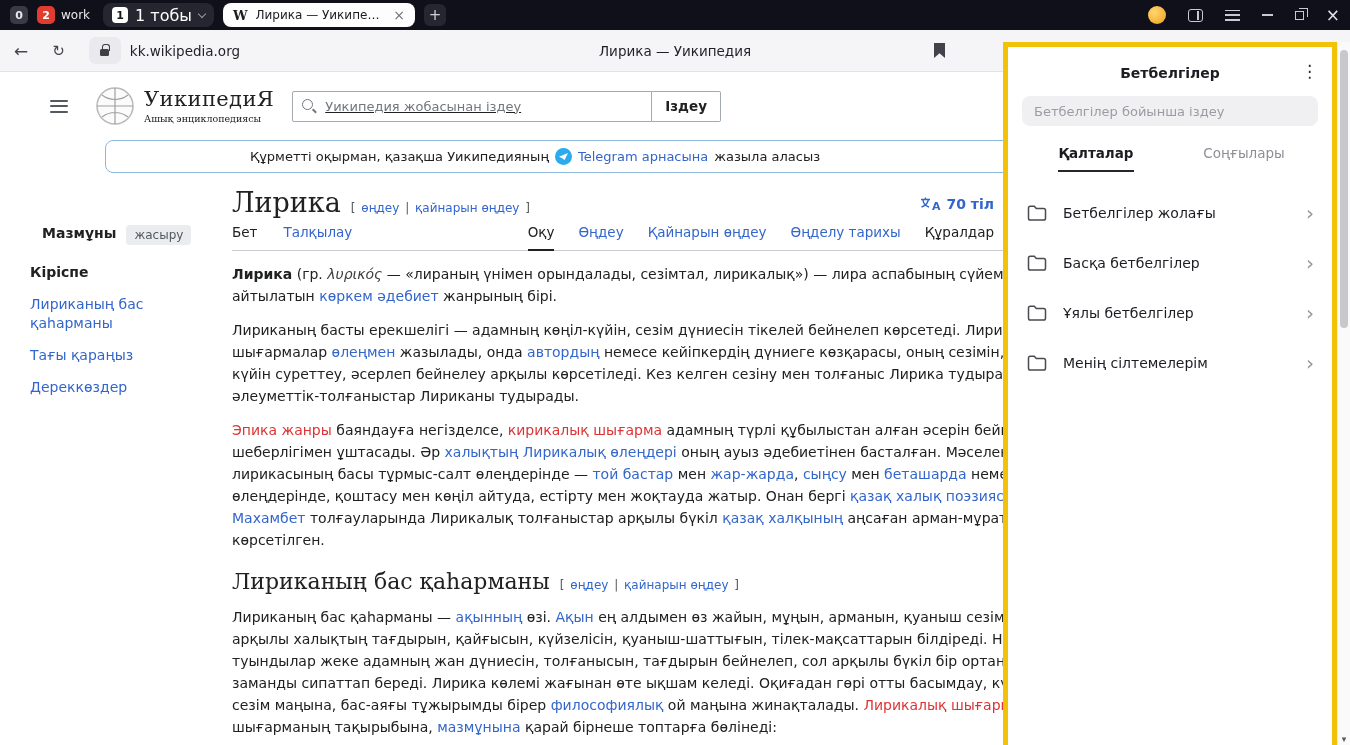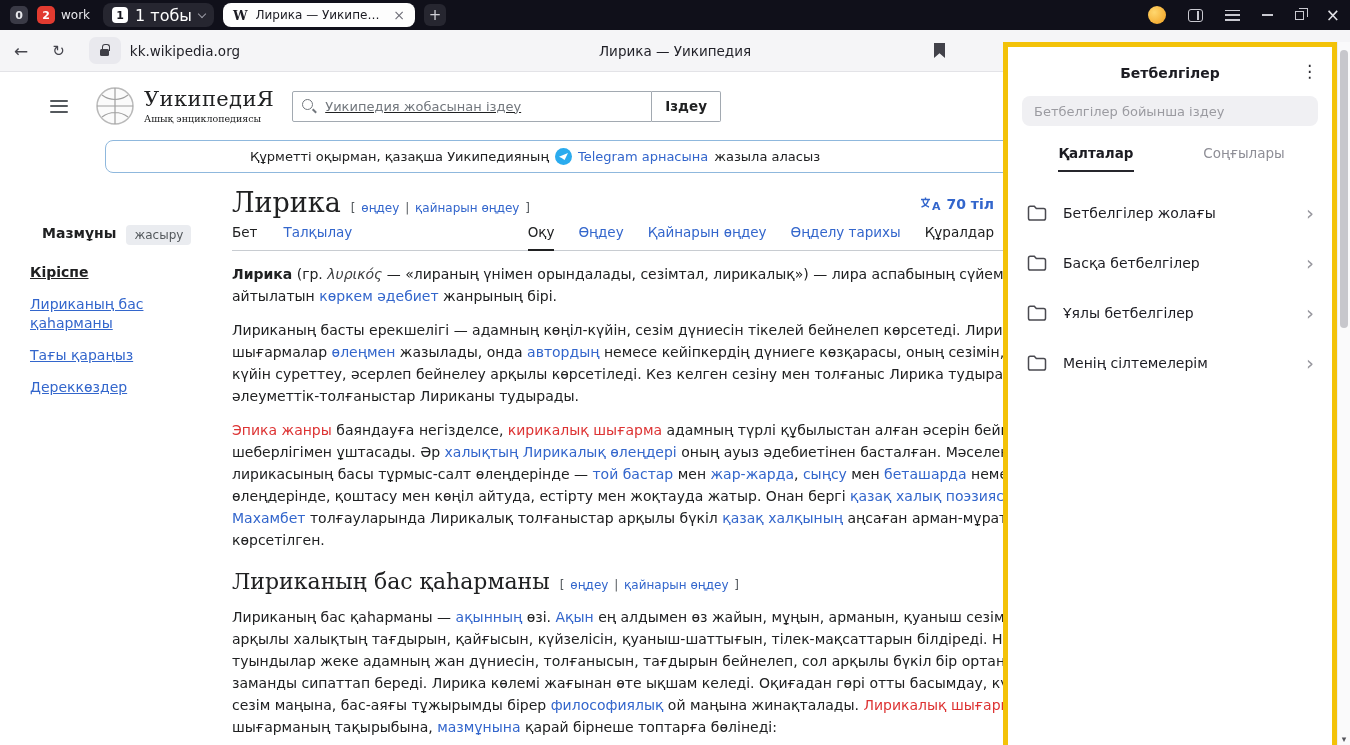--- a/index.html
+++ b/index.html
@@ -63,21 +63,21 @@
   .tg { width:17px; height:17px; border-radius:50%; background:#2AABEE; position:relative; }
   .tg::after { content:''; position:absolute; left:4px; top:5px; width:9px; height:7px; background:#fff; clip-path:polygon(0 55%,100% 0,62% 100%,30% 70%); }
   .blue { color:#3366cc; }
 
   .main { position:relative; margin-top:14px; }
   .toc { position:absolute; left:30px; top:38px; width:162px; }
   .toc-head { display:flex; align-items:flex-start; gap:10px;margin-left:12px; }
   .toc-title { font-weight:700; font-size:14px; color:#202122; }
   .toc-hide { font-size:12px; color:#54595d; background:#eaecf0; border-radius:4px; padding:3px 8px; }
   .toc-items { margin-top:18px; }
-  .toc-item { font-size:14px; line-height:19px; margin-bottom:13px; color:#3366cc;text-decoration:underline; }
+  .toc-item { font-size:14px; line-height:19px; margin-bottom:13px; color:#3366cc; }
   .toc-item.current { color:#202122; font-weight:700; }
 
   .article { margin-left:232px; width:912px; color:#202122; }
   .a-titlerow { display:flex; align-items:baseline; }
   .a-title { font-family:"DejaVu Serif","Liberation Serif",serif; font-size:27px; font-weight:400; }
   .editlinks { font-size:12px; margin-left:10px; color:#54595d; }
   .editlinks .blue { margin:0 2px; }
   .langs { margin-left:auto; margin-right:150px; display:flex; align-items:center; gap:5px; color:#3366cc; font-weight:700; font-size:14px; }
   .a-tabs { display:flex; gap:26px; margin-top:6px; border-bottom:1px solid #c8ccd1; padding-bottom:0; font-size:13.5px; }
   .a-tab { color:#3366cc; padding-bottom:9px; }

